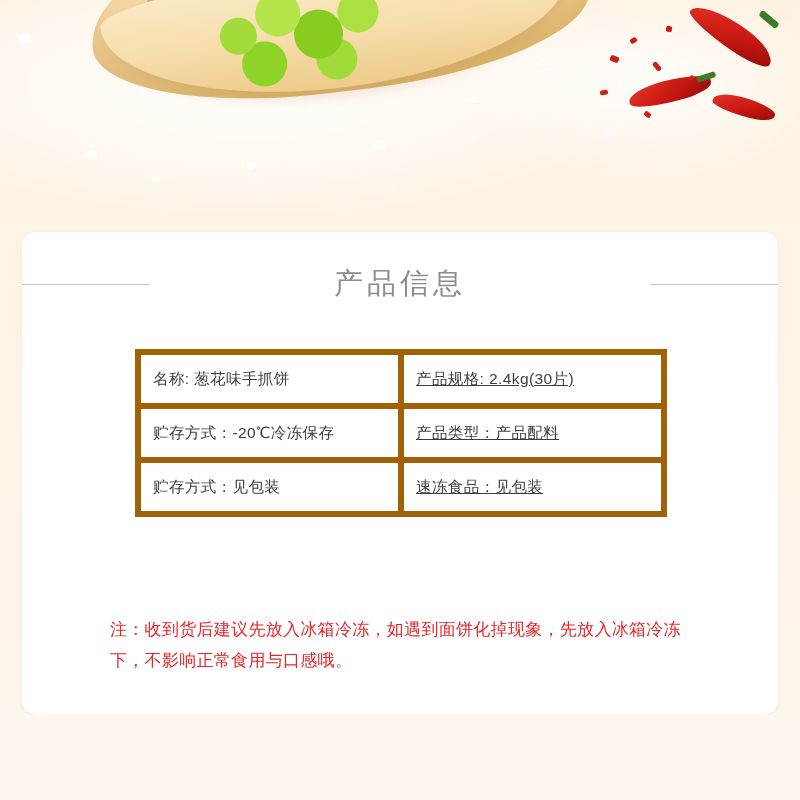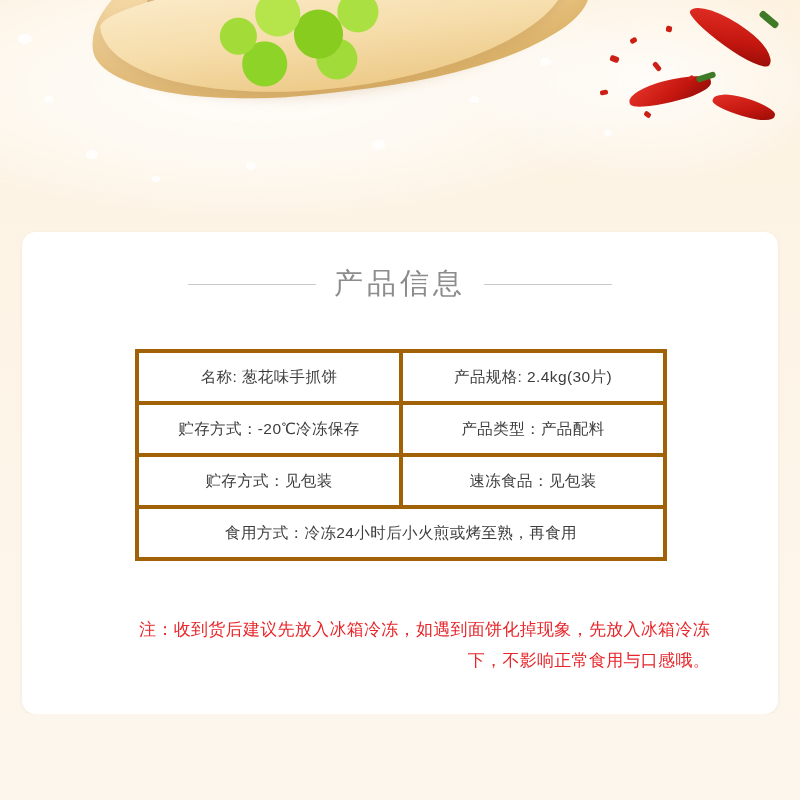--- a/index.html
+++ b/index.html
@@ -177,21 +177,21 @@
   .title-wrap {
     position: absolute;
     left: 0;
     top: 32px;
     width: 756px;
     text-align: center;
   }
   .title-row {
     display: flex;
     align-items: center;
-    justify-content: center;
+    justify-content: space-between;
     gap: 18px;
   }
   .title-line {
     width: 128px;
     height: 1px;
     background: #c9c9c9;
   }
   .title-cn {
     font-size: 29px;
     letter-spacing: 4px;
@@ -208,45 +208,43 @@
   
   .spec-table {
     position: absolute;
     left: 113px;
     top: 117px;
     width: 532px;
     border-collapse: collapse;
     table-layout: fixed;
   }
   .spec-table td {
-    border: 4px solid #a16207;
+    border: 6px solid #a16207;
     height: 48px;
     padding: 0 12px;
     font-size: 15.5px;
     color: #3d3d3d;
     letter-spacing: 0.4px;
     vertical-align: middle;
     white-space: nowrap;
-    text-align: center;
   }
   .spec-table td.col-l { width: 50%; }
-  .spec-table td.col-r { width: 50%; }
+  .spec-table td.col-r { width: 50%; text-decoration: underline; }
   .spec-table td.wide { width: 100%; }
 
   
   .note {
     position: absolute;
     left: 88px;
     top: 382px;
     width: 600px;
     font-size: 17px;
     line-height: 31px;
     color: #e8262a;
     letter-spacing: 0.3px;
-    text-align: right;
   }
 
   
   .bottom-fill {
     position: absolute;
     left: 0;
     top: 714px;
     width: 800px;
     height: 86px;
     background: #fdf6ec;
@@ -316,23 +314,20 @@
           <td class="col-r">产品规格: 2.4kg(30片)</td>
         </tr>
         <tr>
           <td class="col-l">贮存方式：-20℃冷冻保存</td>
           <td class="col-r">产品类型：产品配料</td>
         </tr>
         <tr>
           <td class="col-l">贮存方式：见包装</td>
           <td class="col-r">速冻食品：见包装</td>
         </tr>
-        <tr>
-          <td class="wide" colspan="2">食用方式：冷冻24小时后小火煎或烤至熟，再食用</td>
-        </tr>
       </tbody>
     </table>
 
     <div class="note">注：收到货后建议先放入冰箱冷冻，如遇到面饼化掉现象，先放入冰箱冷冻下，不影响正常食用与口感哦。</div>
   </div>
 
   <div class="bottom-fill"></div>
 </div>
 
 </body></html>

